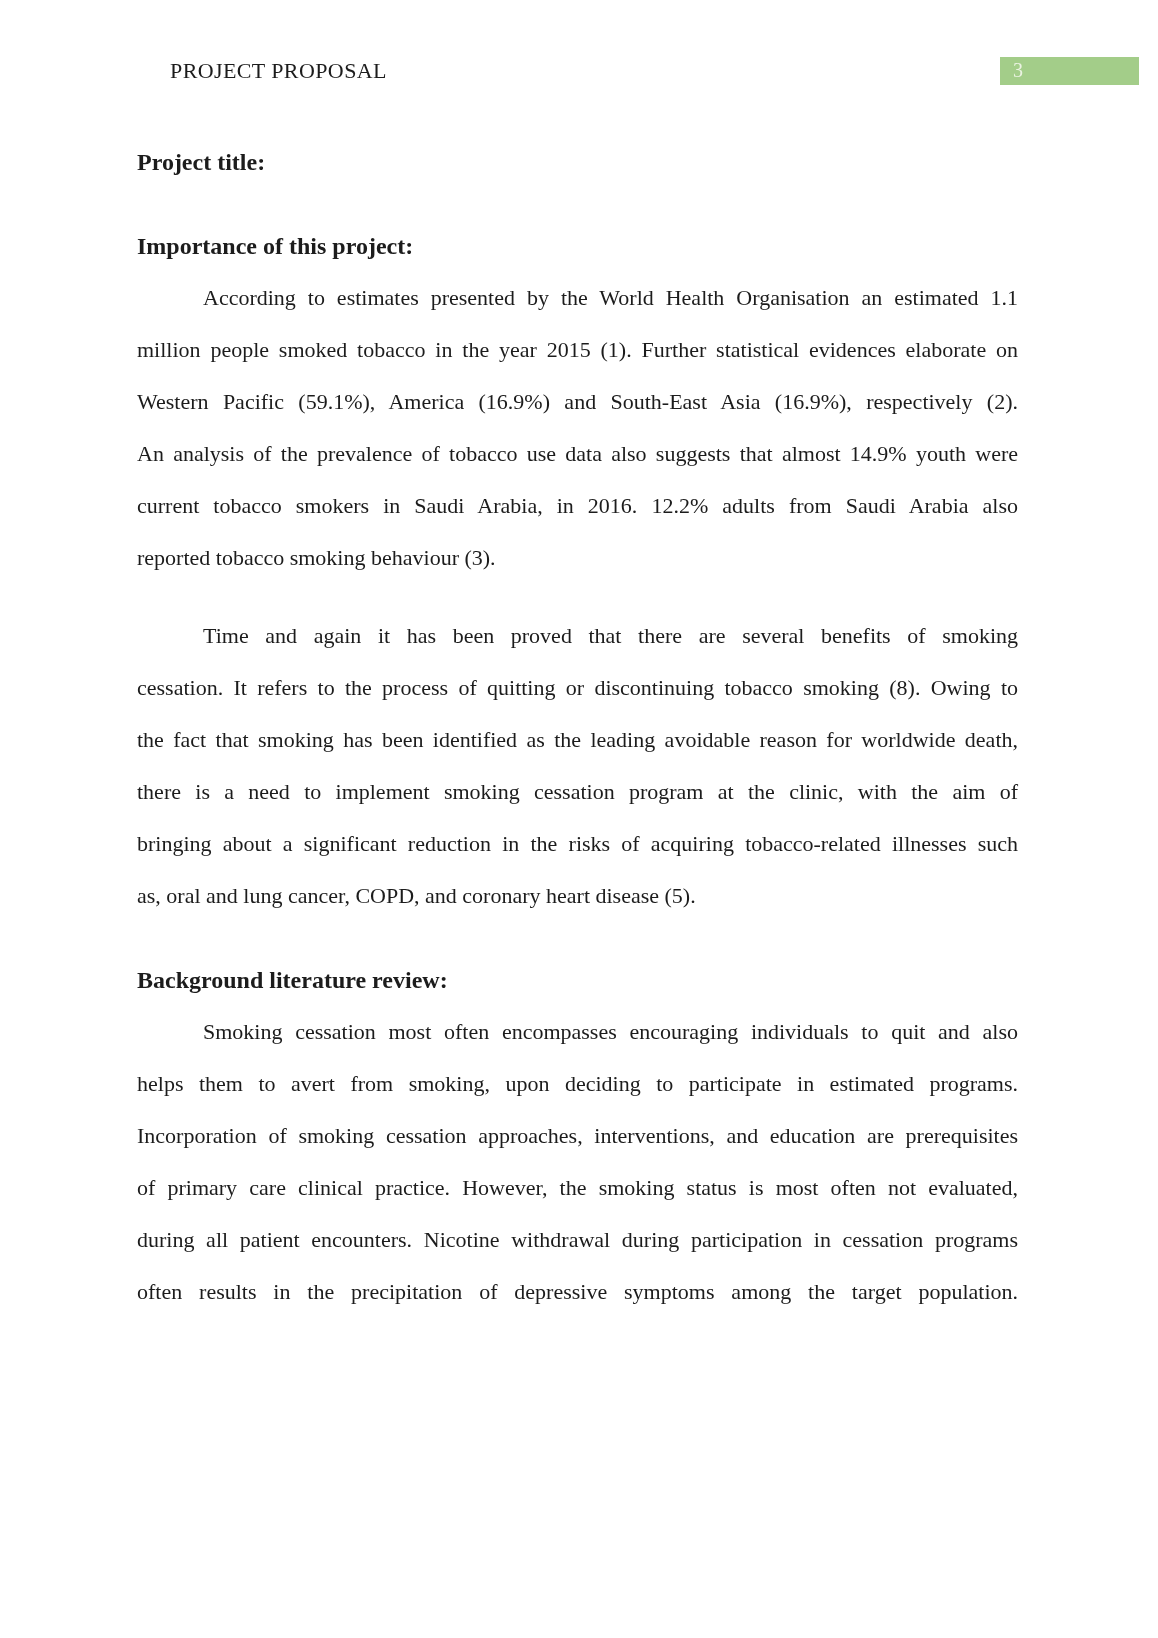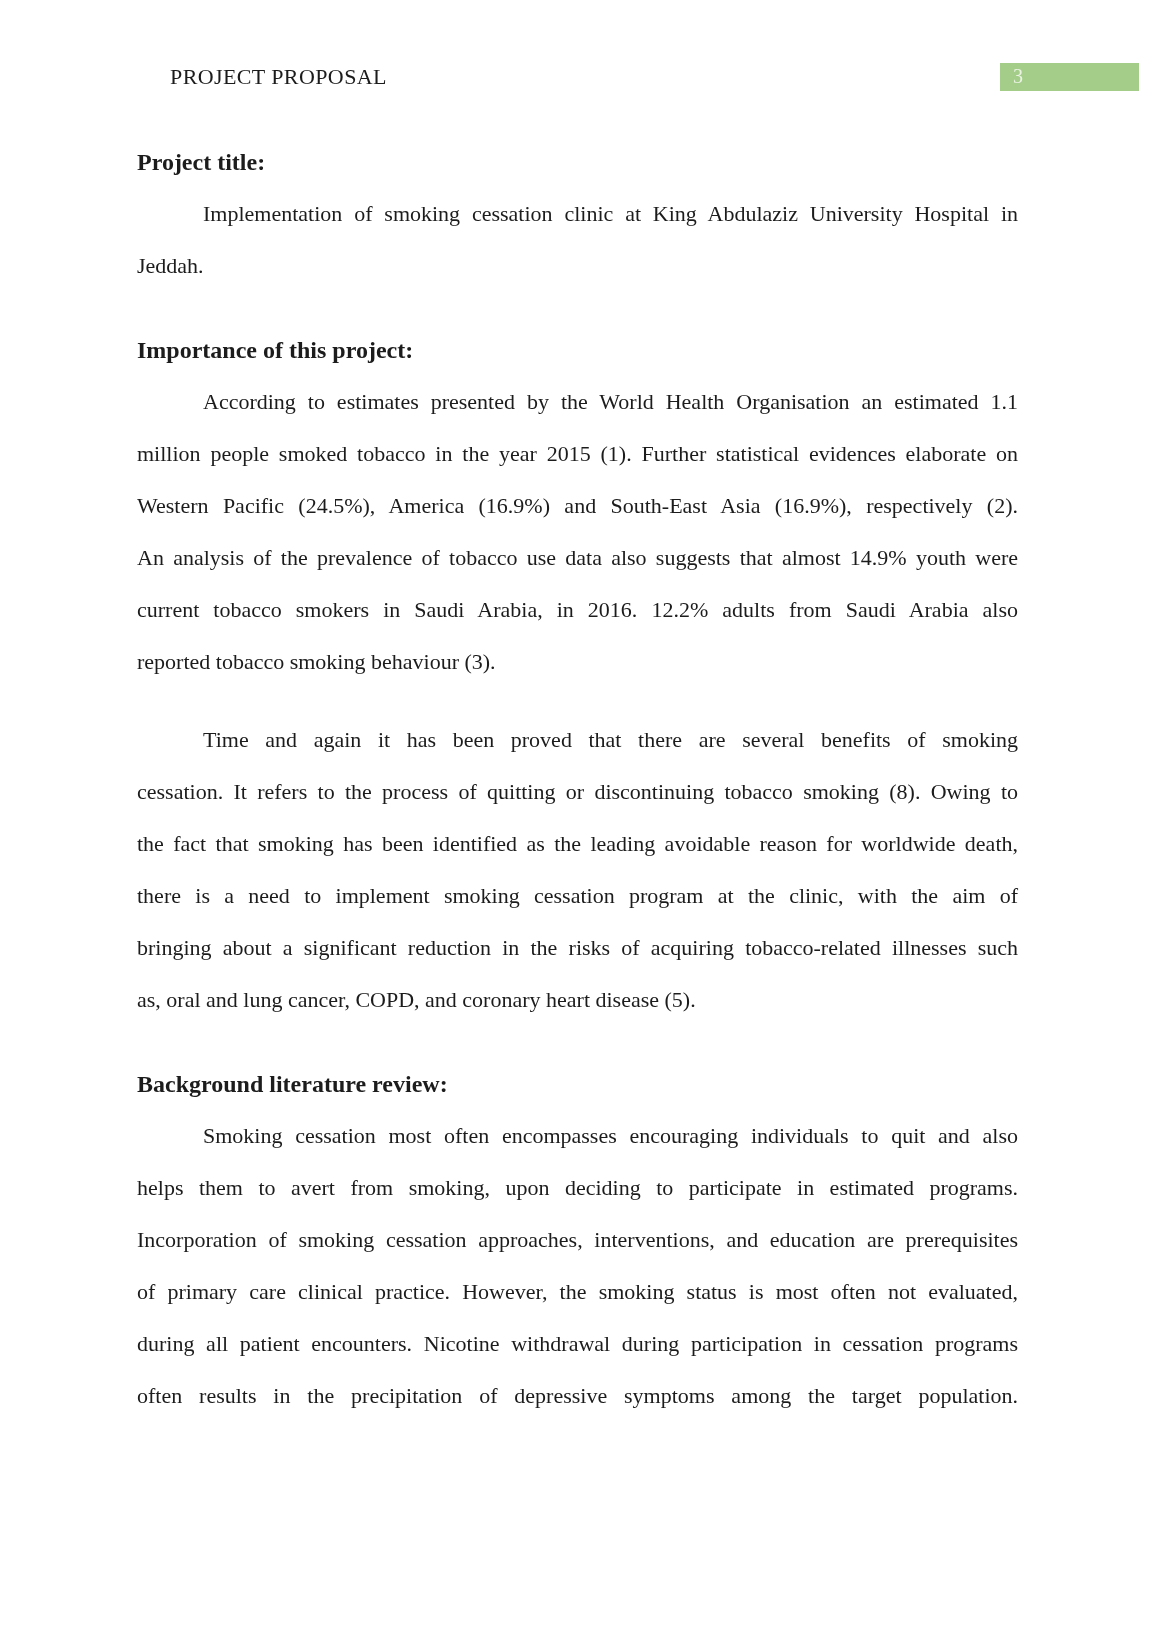--- a/index.html
+++ b/index.html
@@ -11,21 +11,21 @@
     width: 1158px;
     height: 1638px;
     background: #ffffff;
     overflow: hidden;
     font-family: "Liberation Serif", "DejaVu Serif", serif;
     color: #1c1c1c;
   }
 
   .page-header {
     position: absolute;
-    top: 63px;
+    top: 57px;
     left: 0;
     width: 100%;
     height: 28px;
   }
   .running-head {
     position: absolute;
     left: 170px;
     top: 0;
     height: 28px;
     line-height: 28px;
@@ -84,31 +84,27 @@
   <header class="page-header">
     <div class="running-head">PROJECT PROPOSAL</div>
     <div class="page-number-badge" style="background: rgb(163, 205, 137);">
       <span class="page-number" style="color: rgb(235, 243, 226);">3</span>
     </div>
   </header>
 
   <main class="doc-body" id="doc-body">
       <section class="section">
         <h2 class="heading">Project title:</h2>
-        <div class="para">
-          <div class="line first">Implementation of smoking cessation clinic at King Abdulaziz University Hospital in</div>
-          <div class="line last">Jeddah.</div>
-        </div>
       </section>
       <section class="section">
         <h2 class="heading">Importance of this project:</h2>
         <div class="para">
           <div class="line first">According to estimates presented by the World Health Organisation an estimated 1.1</div>
           <div class="line">million people smoked tobacco in the year 2015 (1). Further statistical evidences elaborate on</div>
-          <div class="line">Western Pacific (24.5%), America (16.9%) and South-East Asia (16.9%), respectively (2).</div>
+          <div class="line">Western Pacific (59.1%), America (16.9%) and South-East Asia (16.9%), respectively (2).</div>
           <div class="line">An analysis of the prevalence of tobacco use data also suggests that almost 14.9% youth were</div>
           <div class="line">current tobacco smokers in Saudi Arabia, in 2016. 12.2% adults from Saudi Arabia also</div>
           <div class="line last">reported tobacco smoking behaviour (3).</div>
         </div>
         <div class="para">
           <div class="line first">Time and again it has been proved that there are several benefits of smoking</div>
           <div class="line">cessation. It refers to the process of quitting or discontinuing tobacco smoking (8). Owing to</div>
           <div class="line">the fact that smoking has been identified as the leading avoidable reason for worldwide death,</div>
           <div class="line">there is a need to implement smoking cessation program at the clinic, with the aim of</div>
           <div class="line">bringing about a significant reduction in the risks of acquiring tobacco-related illnesses such</div>

